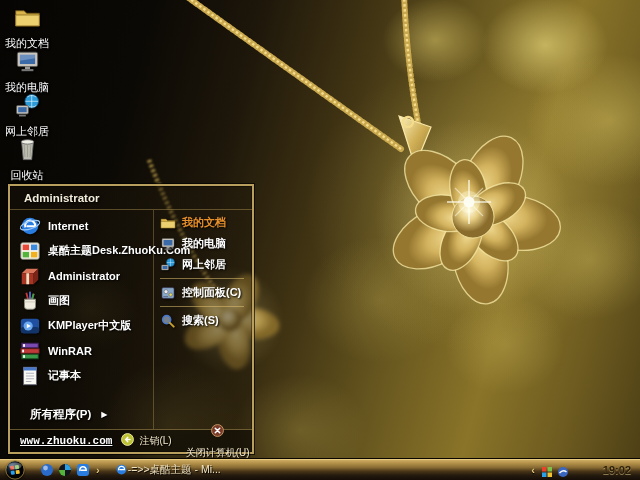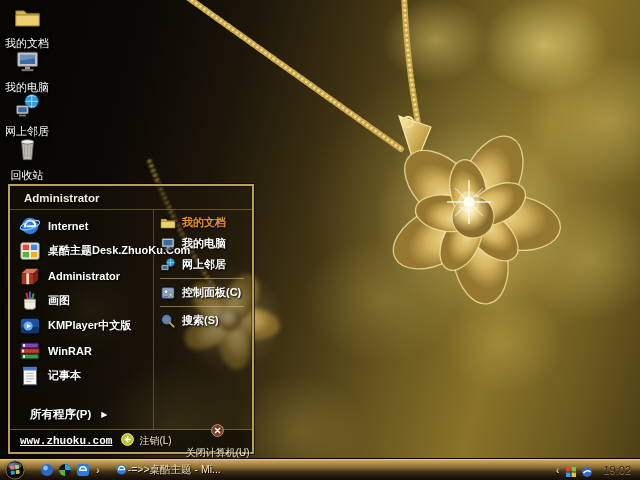--- a/index.html
+++ b/index.html
@@ -71,22 +71,22 @@
   .quick-launch { display:flex; align-items:center; gap:4px; margin-left:10px; }
   .ql-icon { width:14px; height:14px; cursor:pointer; }
   .ql-icon svg { width:14px; height:14px; }
   .tb-chevron { color:#e8c878; font-size:11px; font-weight:bold; text-shadow:0 1px 1px #000; cursor:pointer; padding:0 2px; }
   .task-button { display:flex; align-items:center; margin-left:8px; cursor:pointer; max-width:150px; }
   .task-button svg { width:13px; height:13px; flex:0 0 auto; }
   .task-button .tlbl { font-size:10.5px; color:#f0e3c2; text-shadow:1px 1px 1px #000; white-space:nowrap; overflow:hidden; }
   .tray { margin-left:auto; display:flex; align-items:center; gap:4px; }
   .tray-icon { width:12px; height:12px; cursor:pointer; }
   .tray-icon svg { width:12px; height:12px; }
-  .tb-clock { font-size:11px; font-weight:normal; color:#2a1d08; text-shadow:0 1px 0 rgba(255,232,160,.45);
-    padding:0 4px 0 6px; cursor:default; }
+  .tb-clock { font-size:11px; font-weight:bold; color:#2a1d08; text-shadow:0 1px 0 rgba(255,232,160,.45);
+    padding:0 4px 0 6px; cursor:default;margin-left:24px; }
 </style>
 </head>
 <body>
 
 <div class="wallpaper"></div>
 
 <svg class="art" viewBox="0 0 640 480">
   <defs>
     <radialGradient id="petalG" cx="35%" cy="40%">
       <stop offset="0%" stop-color="#f2dc94"></stop>

